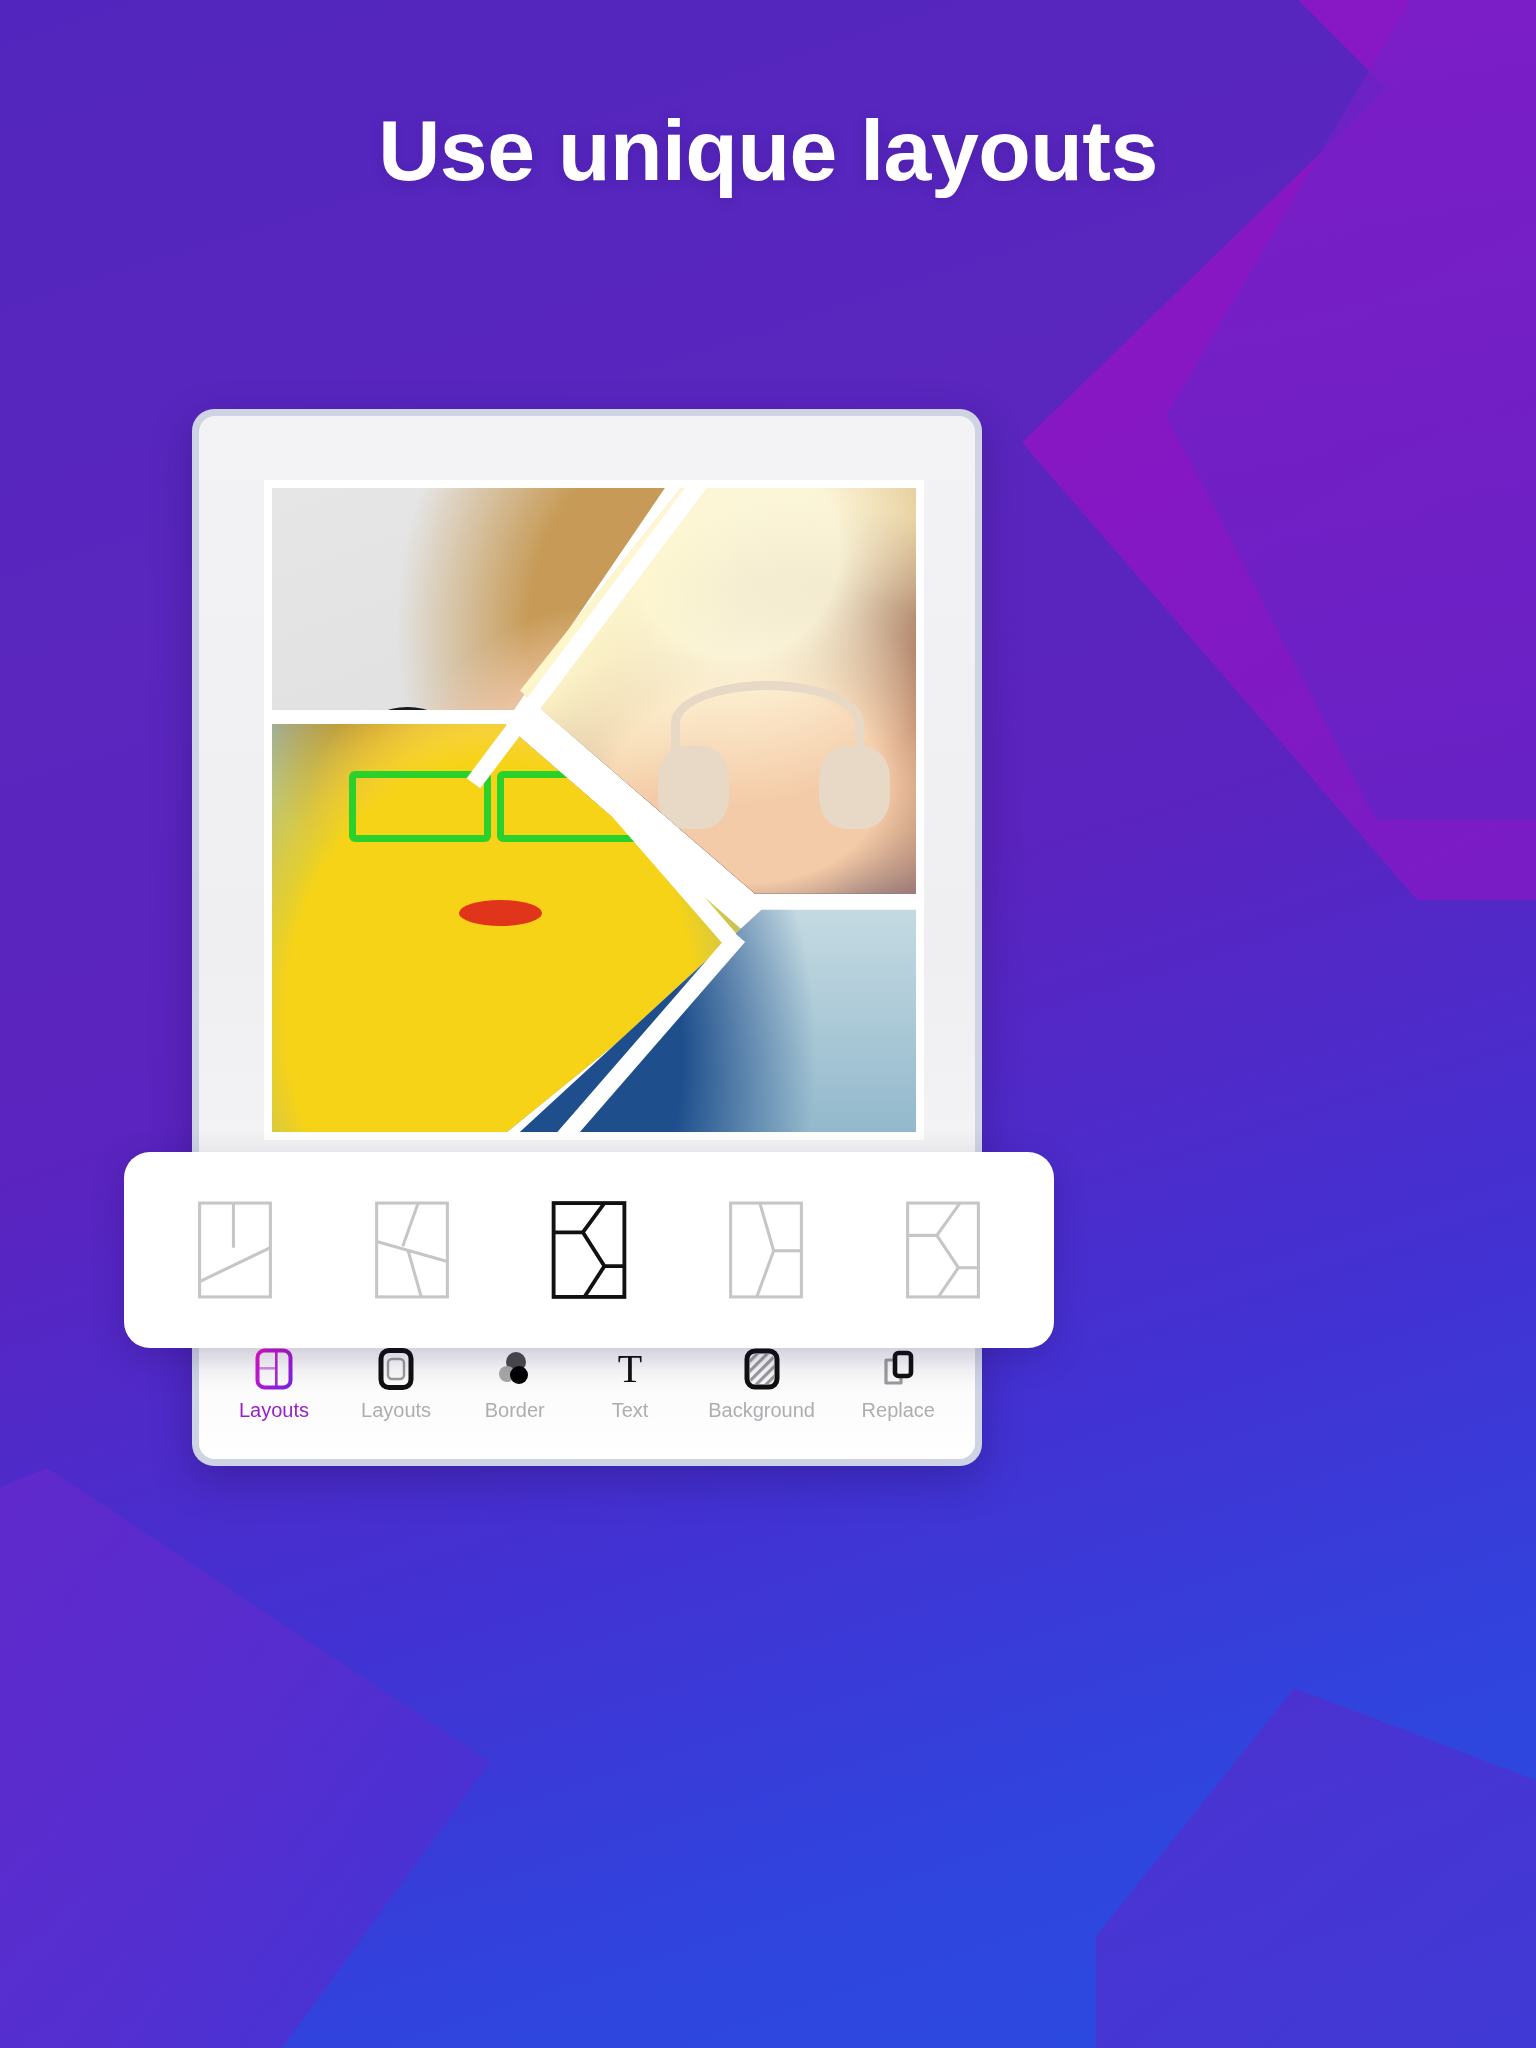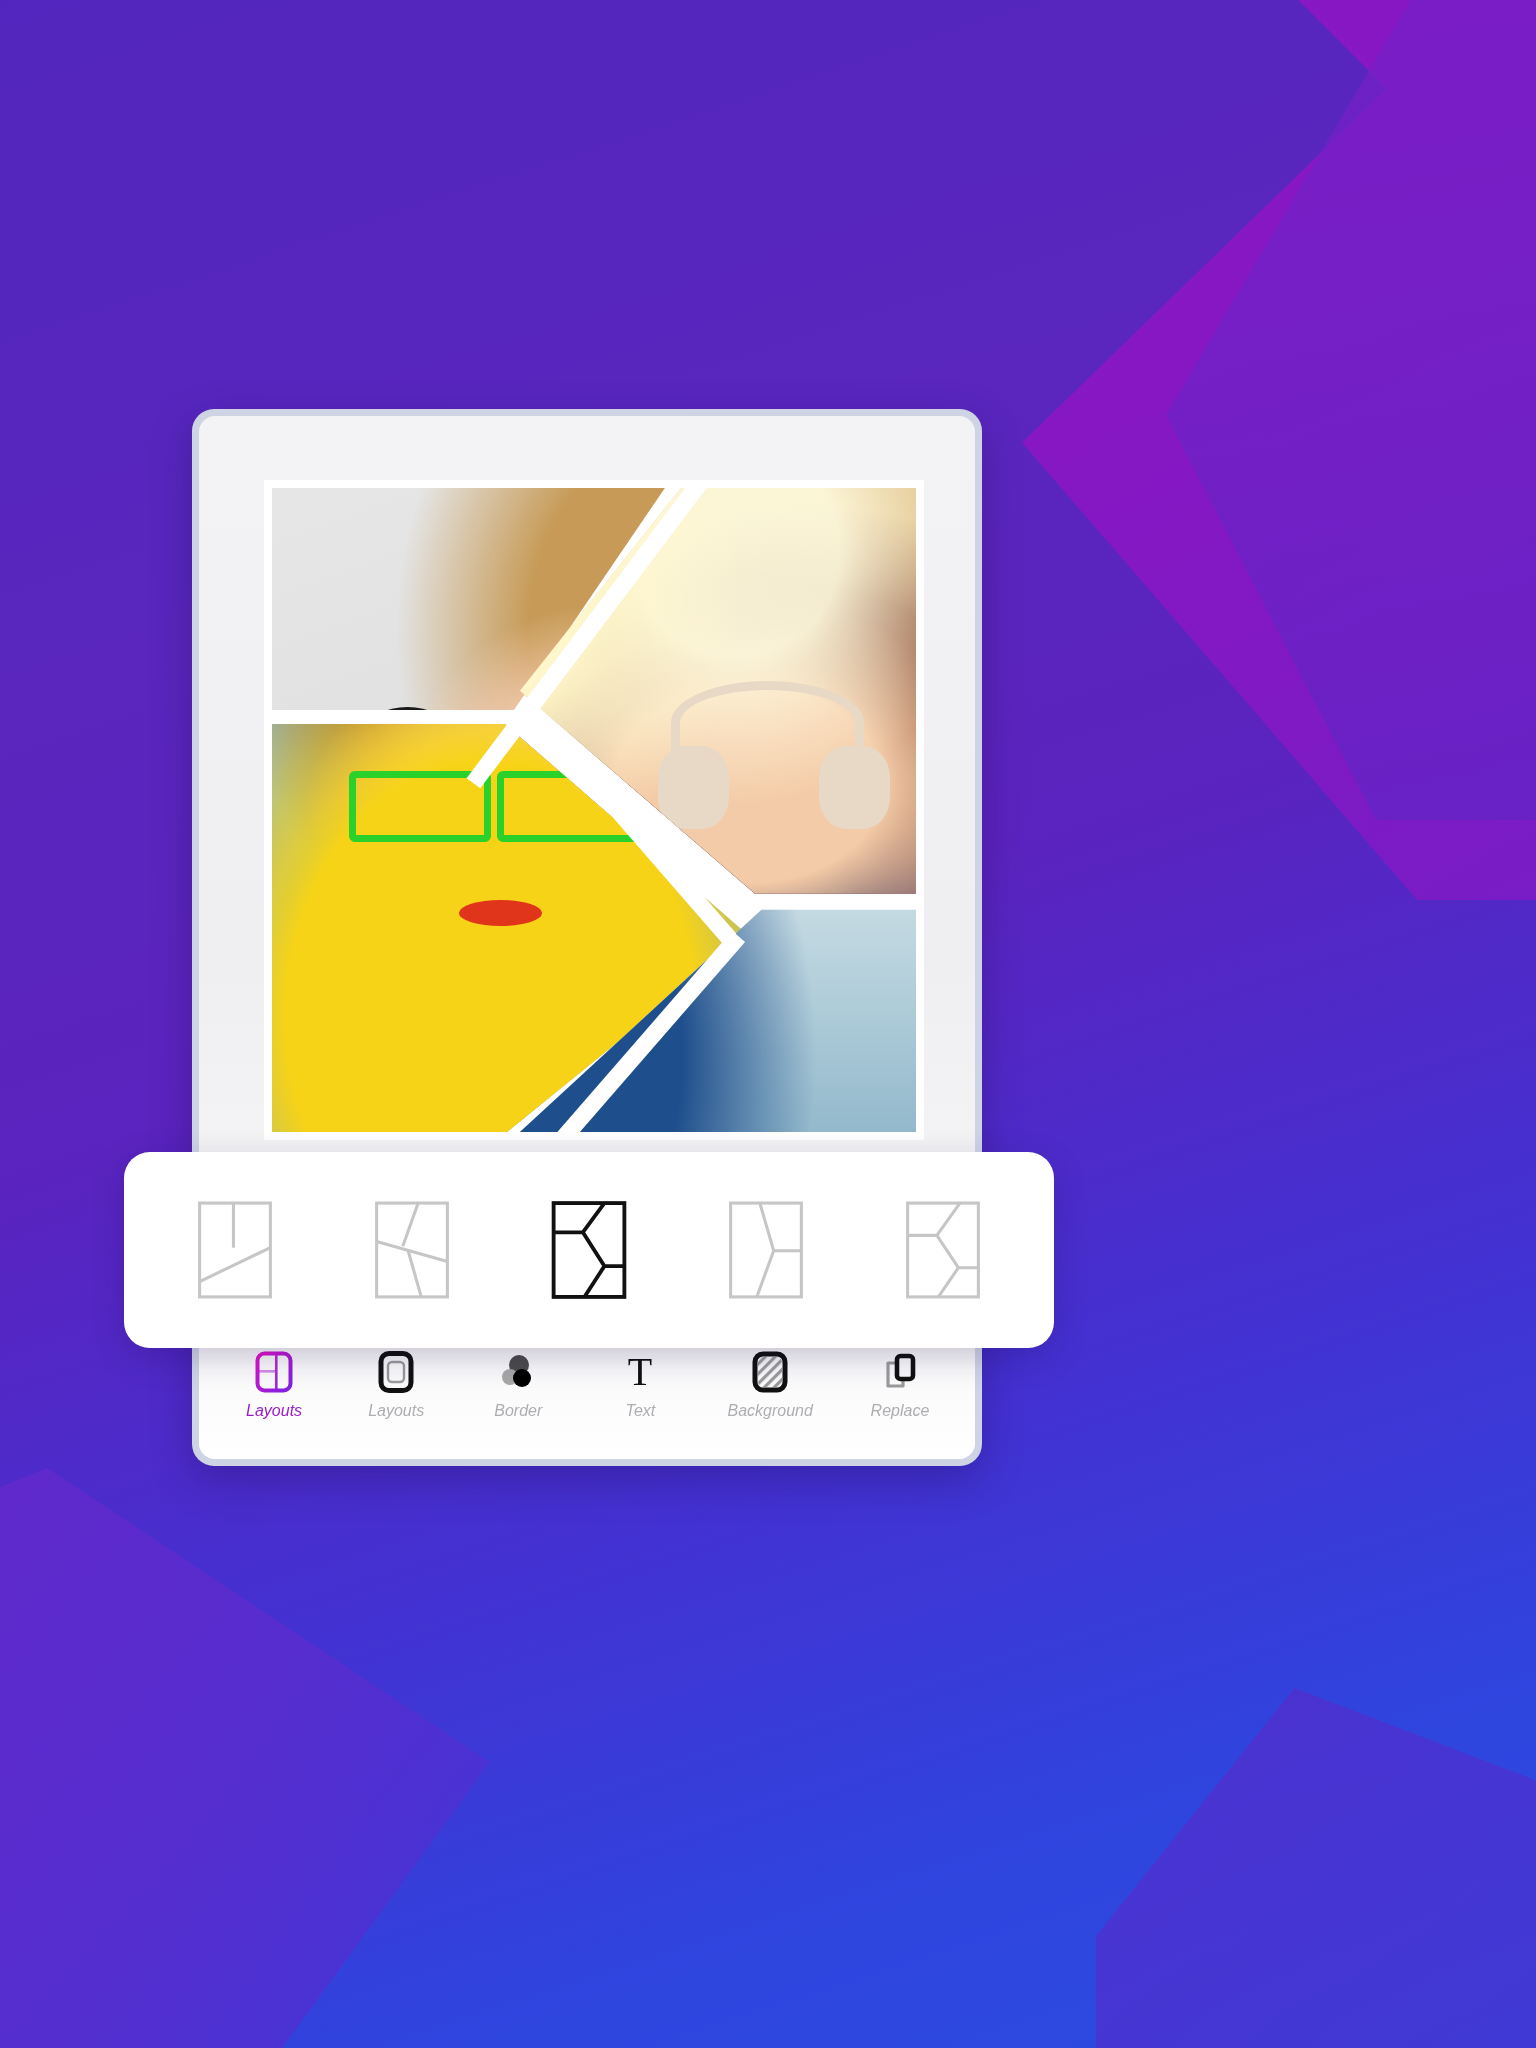--- a/index.html
+++ b/index.html
@@ -189,39 +189,39 @@
   .tool {
     width:96px;
     display:flex;
     flex-direction:column;
     align-items:center;
     gap:9px;
     cursor:pointer;
   }
   .tool-icon { width:42px; height:42px; display:block; }
   .tool-label {
-    font-size:16px;
+    font-size:20px;
     color:#AEAEB2;
     font-family:"Liberation Sans", sans-serif;
     white-space:nowrap;
-    font-style:italic;
   }
   .tool.active .tool-label { color:#9B1FC9; }
 </style>
 </head>
 <body>
 
 <div id="stage">
 
   <div class="deco" id="deco-top-right"></div>
   <div class="deco" id="deco-top-right-2"></div>
   <div class="deco" id="deco-bottom-left"></div>
   <div class="deco" id="deco-bottom-right"></div>
 
   <div id="headline">
+    <span class="hl-line">Use unique layouts</span>
   </div>
 
   <div id="tablet">
     <div id="tablet-screen">
 
       <div id="collage-wrap">
         <div id="collage">
 
           <div class="cell" id="cell-top-left">
             <div class="glasses-round" style="left:9%;  top:34%; width:24%; height:30%;"></div>

